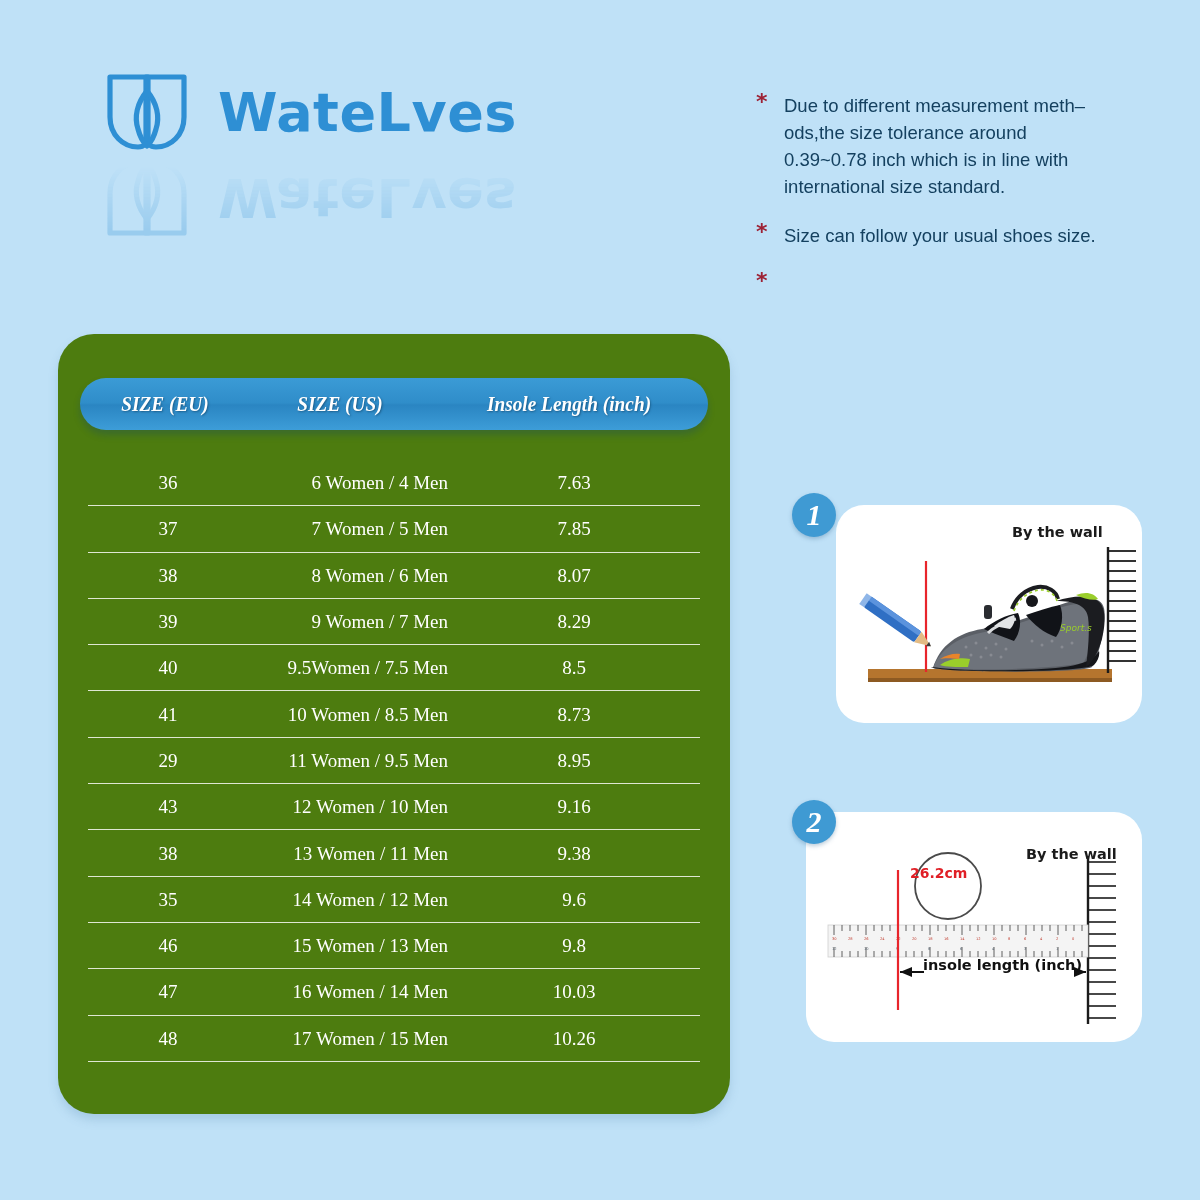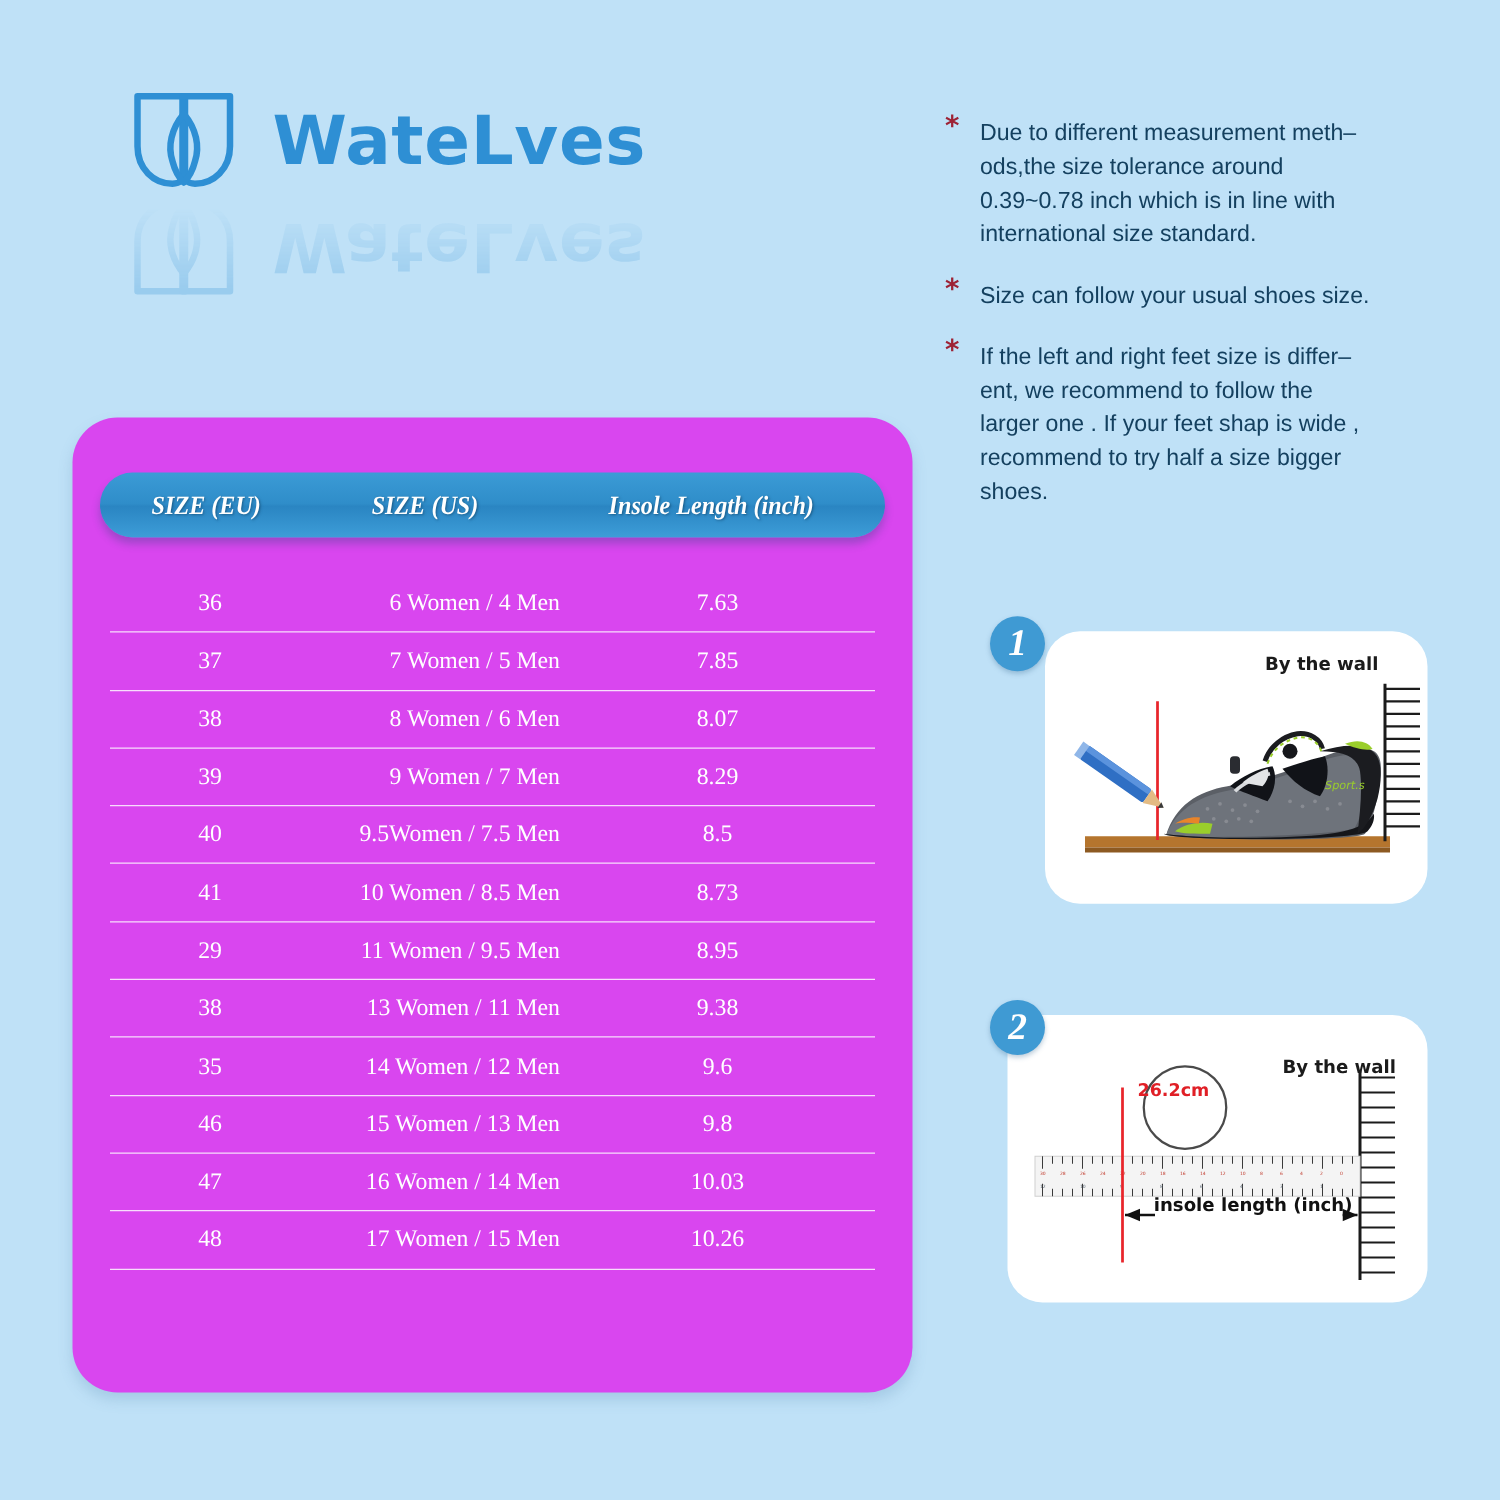--- a/index.html
+++ b/index.html
@@ -50,21 +50,21 @@
     margin-top: 2px;
   }
 
   
   #size-panel {
     position: absolute;
     left: 58px;
     top: 334px;
     width: 672px;
     height: 780px;
-    background: #d946ef;
+    background: #4d7c0f;
     border-radius: 36px;
     box-shadow: 0 6px 10px rgba(90,140,180,0.25);
   }
   #table-header {
     position: absolute;
     left: 22px;
     top: 44px;
     width: 628px;
     height: 52px;
     border-radius: 26px;
@@ -261,20 +261,25 @@
       <span class="td td-eu">41</span>
       <span class="td td-us">10 Women / 8.5 Men</span>
       <span class="td td-ins">8.73</span>
     </div>
     <div class="trow">
       <span class="td td-eu">29</span>
       <span class="td td-us">11 Women / 9.5 Men</span>
       <span class="td td-ins">8.95</span>
     </div>
     <div class="trow">
+      <span class="td td-eu">43</span>
+      <span class="td td-us">12 Women / 10 Men</span>
+      <span class="td td-ins">9.16</span>
+    </div>
+    <div class="trow">
       <span class="td td-eu">38</span>
       <span class="td td-us">13 Women / 11 Men</span>
       <span class="td td-ins">9.38</span>
     </div>
     <div class="trow">
       <span class="td td-eu">35</span>
       <span class="td td-us">14 Women / 12 Men</span>
       <span class="td td-ins">9.6</span>
     </div>
     <div class="trow">
@@ -302,25 +307,20 @@
 ods,the size tolerance around
 0.39~0.78 inch which is in line with
 international size standard.</span>
   </div>
   <div class="note">
     <span class="note-star">*</span>
     <span class="note-text">Size can follow your usual shoes size.</span>
   </div>
   <div class="note">
     <span class="note-star">*</span>
-    <span class="note-text">If the left and right feet size is differ–
-ent,  we recommend to follow the
-larger one . If your feet shap is wide ,
-recommend to try half a size bigger
-shoes.</span>
   </div>
 </div>
 
 <div id="step1-card" class="step-card">
   <svg class="svg-layer" width="306" height="218" viewBox="0 0 306 218">
 
     <rect x="32" y="164" width="244" height="9" fill="#b5752e"></rect>
     <rect x="32" y="173" width="244" height="4" fill="#8d5a22"></rect>
 
     <line x1="272" y1="42" x2="272" y2="168" stroke="#1b1b1b" stroke-width="2.4"></line>

